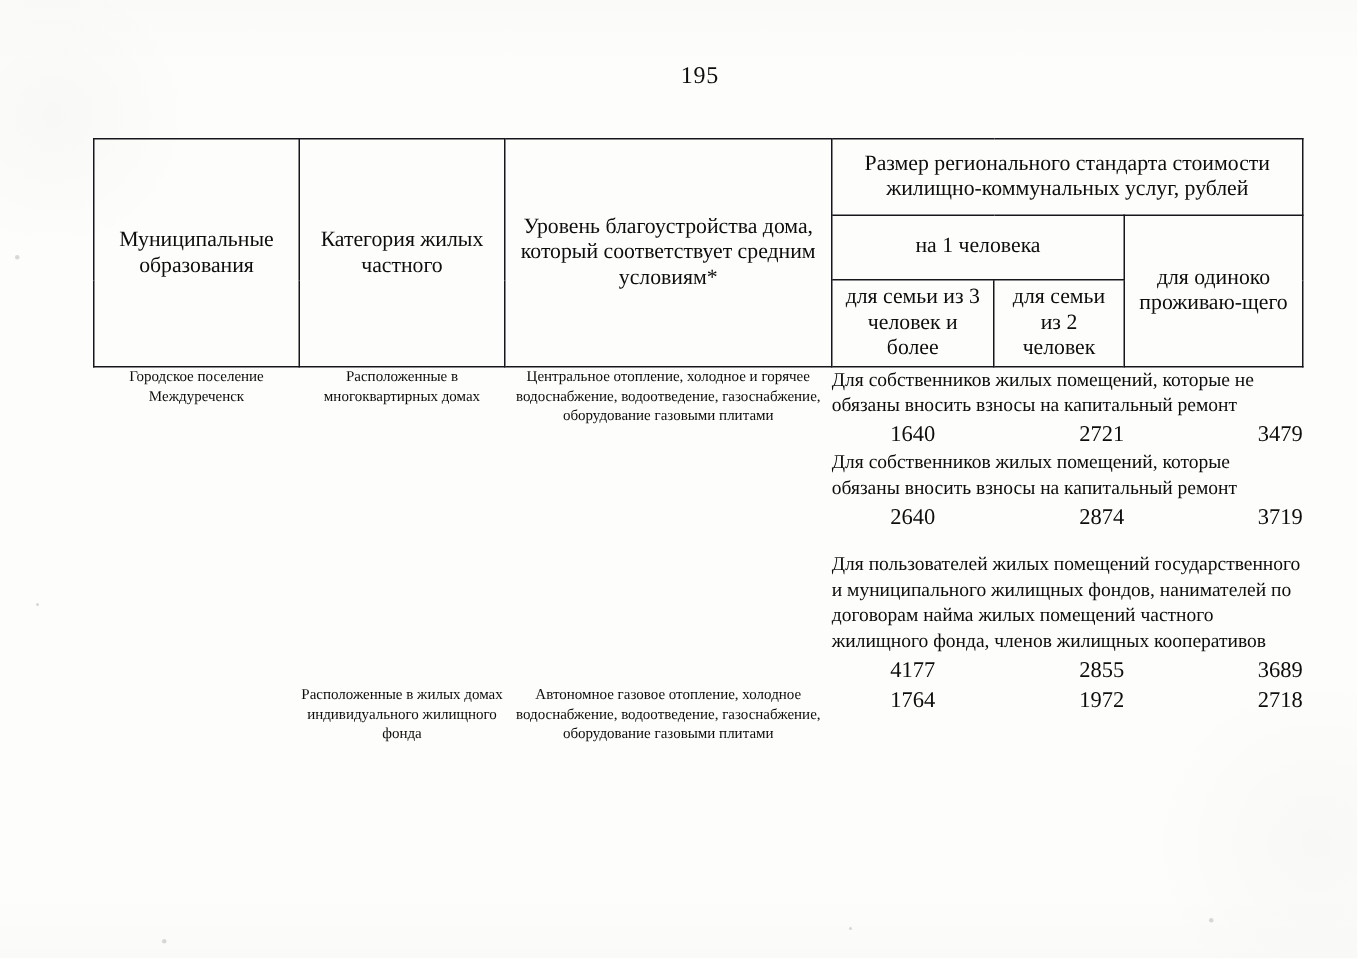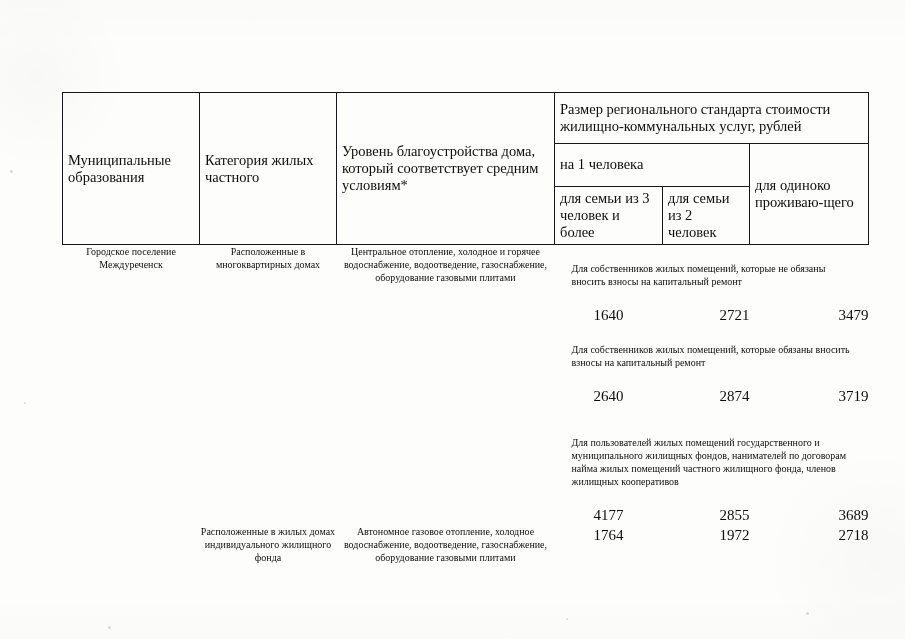--- a/index.html
+++ b/index.html
@@ -62,21 +62,21 @@
     width: 806px;
     border-collapse: collapse;
     table-layout: fixed;
     font-size: 14.5px;
     line-height: 1.18;
   }
 
   .doc-table thead td,
   .doc-table thead th {
     border: 1.4px solid #16171a;
-    text-align: left;
+    text-align: center;
     vertical-align: middle;
     padding: 3px 5px;
     font-weight: normal;
     margin-left: 20px;
   }
 
   .hdr-top-left { height: 125px; }
   .hdr-big { height: 44px; }
   .hdr-mid { height: 36px; }
   .hdr-sub { height: 45px; }
@@ -101,23 +101,23 @@
 
   .body-text {
     font-size: 10px;
     line-height: 1.30;
     text-align: center;
   }
 
   .right-block { padding: 6px 4px 0 6px; }
 
   .note {
-    font-size: 10px;
+    font-size: 13px;
     line-height: 1.30;
-    margin: 17px;
+    margin: 0;
   }
   .note + .nums { margin-top: 1px; }
 
   .nums {
     display: flex;
     width: 100%;
     font-size: 15px;
     line-height: 1.35;
   }
   .nums .n1 { width: 108px; text-align: center; }
@@ -134,20 +134,23 @@
 
 <div class="page">
   <div class="scan-tone"></div>
 
   <div class="speck" style="left:10px;  top:170px; width:3px; height:3px;"></div>
   <div class="speck" style="left:24px;  top:402px; width:2px; height:2px;"></div>
   <div class="speck" style="left:108px; top:626px; width:3px; height:3px;"></div>
   <div class="speck" style="left:806px; top:612px; width:3px; height:3px;"></div>
   <div class="speck" style="left:566px; top:618px; width:2px; height:2px;"></div>
 
+  <div class="page-number">
+    <span>195</span>
+  </div>
 
   <div class="table-wrap">
     <table class="doc-table">
       <colgroup>
         <col class="col-1">
         <col class="col-2">
         <col class="col-3">
         <col class="col-4">
         <col class="col-5">
         <col class="col-6">

